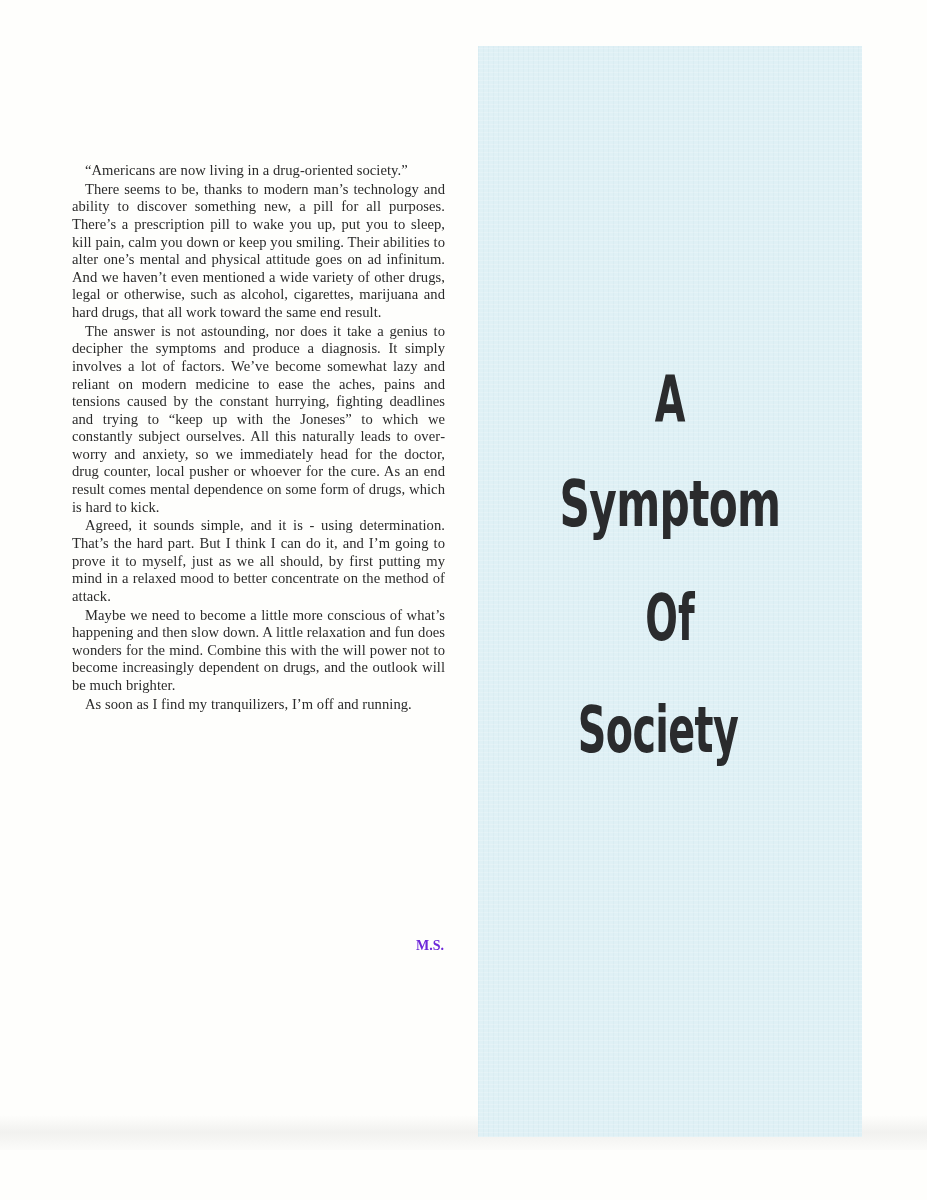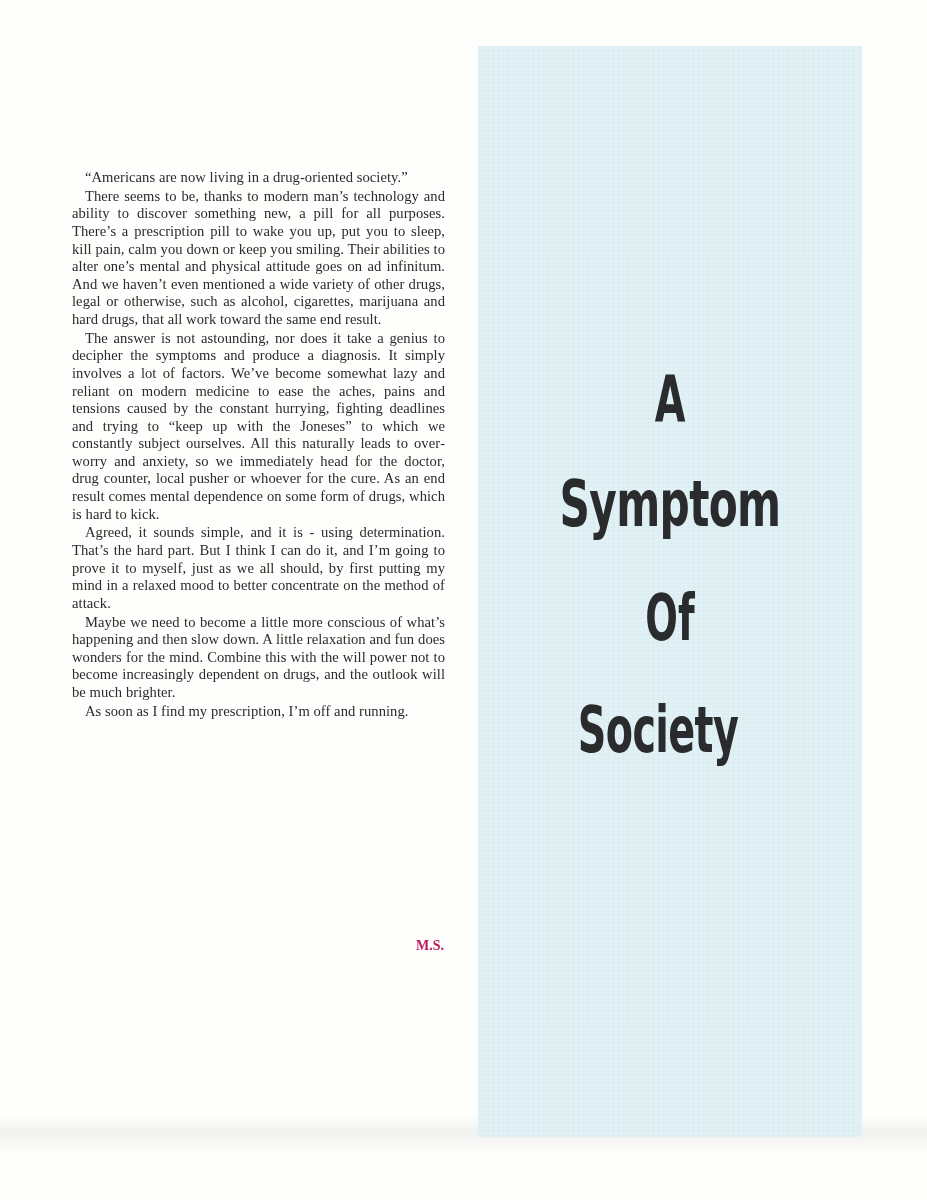--- a/index.html
+++ b/index.html
@@ -19,42 +19,42 @@
       position: absolute;
       left: 0;
       top: 1115px;
       width: 927px;
       height: 35px;
       background: linear-gradient(to bottom, rgba(240,240,238,0) 0%, rgba(236,236,234,0.7) 50%, rgba(245,245,243,0.3) 100%);
     }
     .article {
       position: absolute;
       left: 72px;
-      top: 169px;
+      top: 162px;
       width: 373px;
       font-size: 14.6px;
       line-height: 17.6px;
       text-align: justify;
       letter-spacing: 0.05px;
     }
     .article p {
       margin: 0 0 1.2px 0;
       text-indent: 13px;
       hyphens: manual;
     }
     .signature {
       position: absolute;
       left: 380px;
       top: 938px;
       width: 64px;
       text-align: right;
       font-family: "Liberation Serif", "DejaVu Serif", serif;
       font-weight: bold;
       font-size: 14px;
-      color: #be185d;
+      color: #6d28d9;
     }
     .panel {
       position: absolute;
       left: 478px;
       top: 46px;
       width: 384px;
       height: 1091px;
       background: #dff0f5;
       background-image:
         repeating-linear-gradient(0deg, rgba(255,255,255,0.18) 0px, rgba(255,255,255,0.18) 1px, transparent 1px, transparent 4px),
@@ -99,21 +99,21 @@
 <body>
 
 <div class="scan-band"></div>
 
 <div class="article">
   <p>“Americans are now living in a drug-oriented socie­ty.”</p>
   <p>There seems to be, thanks to modern man’s tech­nology and ability to discover something new, a pill for all purposes. There’s a prescription pill to wake you up, put you to sleep, kill pain, calm you down or keep you smiling. Their abilities to alter one’s mental and physical attitude goes on ad infinitum. And we haven’t even mentioned a wide variety of other drugs, legal or otherwise, such as alcohol, cigarettes, mari­juana and hard drugs, that all work toward the same end result.</p>
   <p>The answer is not astounding, nor does it take a genius to decipher the symptoms and produce a diag­nosis. It simply involves a lot of factors. We’ve be­come somewhat lazy and reliant on modern medicine to ease the aches, pains and tensions caused by the constant hurrying, fighting deadlines and trying to “keep up with the Joneses” to which we constantly subject ourselves. All this naturally leads to over­worry and anxiety, so we immediately head for the doctor, drug counter, local pusher or whoever for the cure. As an end result comes mental dependence on some form of drugs, which is hard to kick.</p>
   <p>Agreed, it sounds simple, and it is - using determination. That’s the hard part. But I think I can do it, and I’m going to prove it to myself, just as we all should, by first putting my mind in a relaxed mood to better concentrate on the method of attack.</p>
   <p>Maybe we need to become a little more conscious of what’s happening and then slow down. A little relaxation and fun does wonders for the mind. Com­bine this with the will power not to become increas­ingly dependent on drugs, and the outlook will be much brighter.</p>
-  <p>As soon as I find my prescription, I’m off and running.</p>
+  <p>As soon as I find my tranquilizers, I’m off and running.</p>
 </div>
 
 <div class="signature">M.S.</div>
 
 <div class="panel">
   <div class="title-word tw-a">A</div>
   <div class="title-word tw-symptom">Symptom</div>
   <div class="title-word tw-of">Of</div>
   <div class="title-word tw-society">Society</div>
 </div>

